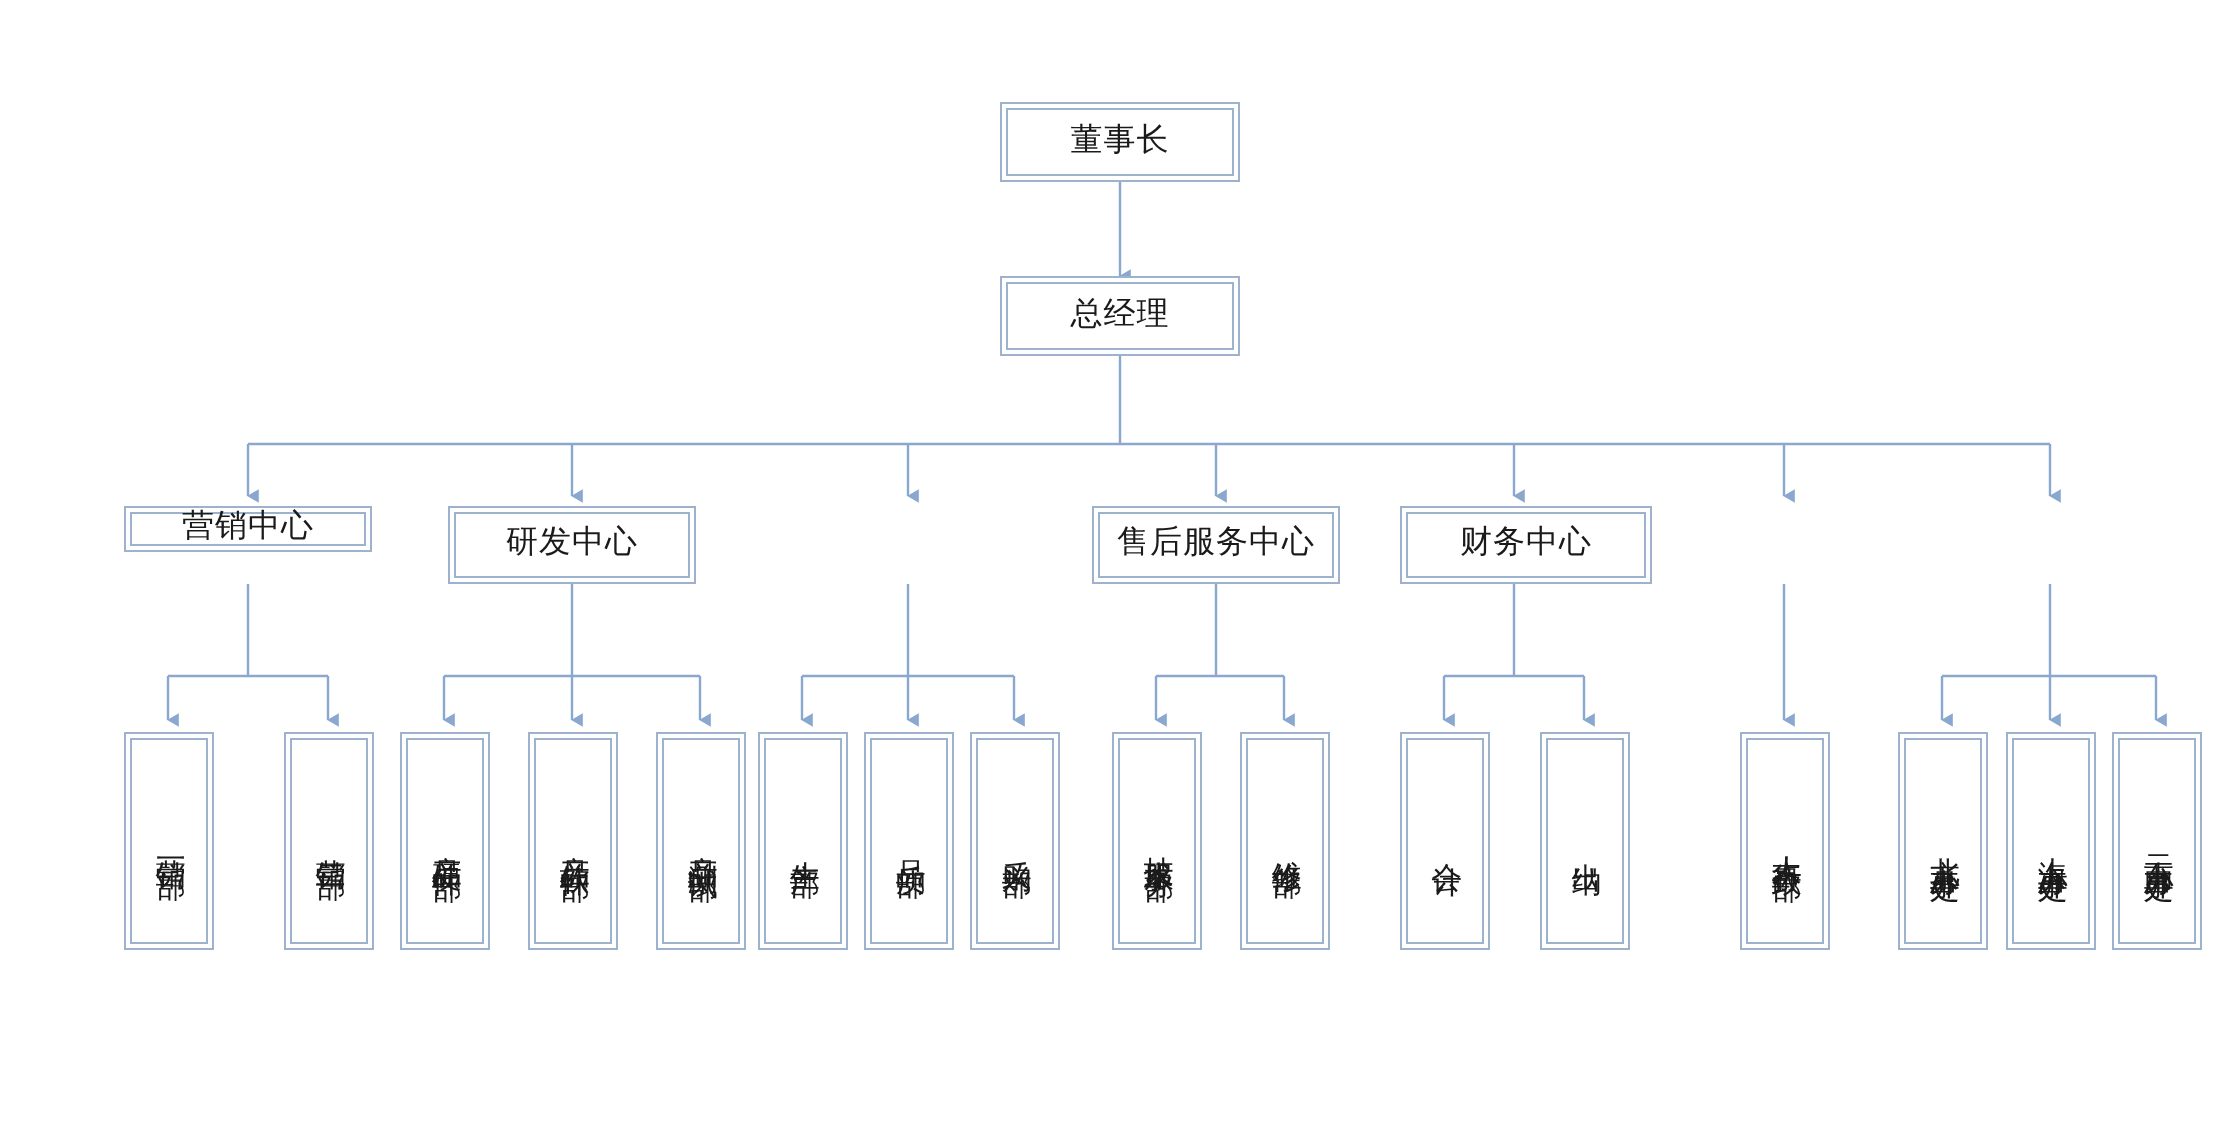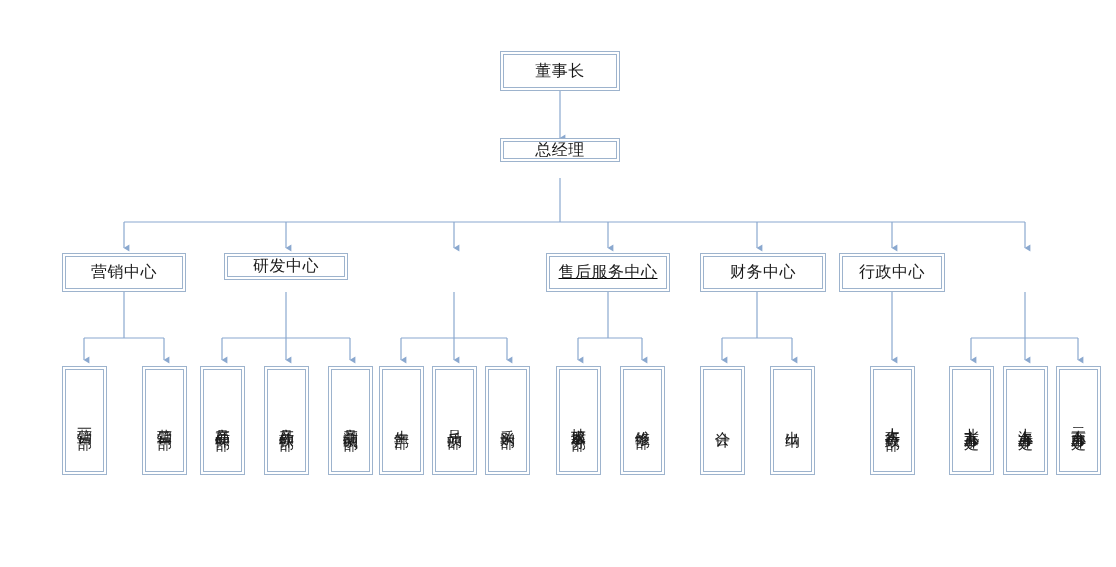--- a/index.html
+++ b/index.html
@@ -126,56 +126,51 @@
       <path d="M1068,338 L1068,360" marker-end="url(#arw)"></path>
     </g>
   </svg>
 
   <div class="node h" style="left:490px;top:51px;width:120px;height:40px;">
     <div class="inner">
       <span class="lbl">董事长</span>
     </div>
   </div>
 
-  <div class="node h" style="left:490px;top:138px;width:120px;height:24px;">
+  <div class="node h" style="left:490px;top:138px;width:120px;height:40px;">
     <div class="inner">
       <span class="lbl">总经理</span>
     </div>
   </div>
 
-  <div class="node h" style="left:52px;top:253px;width:124px;height:39px;">
+  <div class="node h" style="left:52px;top:253px;width:124px;height:23px;">
     <div class="inner">
       <span class="lbl">营销中心</span>
     </div>
   </div>
 
-  <div class="node h" style="left:214px;top:253px;width:124px;height:27px;text-align:center;">
+  <div class="node h" style="left:214px;top:253px;width:124px;height:39px;text-align:center;">
     <div class="inner">
       <span class="lbl">研发中心</span>
     </div>
   </div>
 
 
-  <div class="node h" style="left:536px;top:253px;width:124px;height:39px;text-decoration:underline;">
+  <div class="node h" style="left:536px;top:253px;width:124px;height:39px;">
     <div class="inner">
       <span class="lbl">售后服务中心</span>
     </div>
   </div>
 
   <div class="node h" style="left:690px;top:253px;width:126px;height:39px;">
     <div class="inner">
       <span class="lbl">财务中心</span>
     </div>
   </div>
 
-  <div class="node h" style="left:829px;top:253px;width:106px;height:39px;">
-    <div class="inner">
-      <span class="lbl">行政中心</span>
-    </div>
-  </div>
 
 
   <div class="node v" style="left:52px;top:366px;width:45px;height:109px;">
     <div class="inner">
       <span class="lbl">营销一部</span>
     </div>
   </div>
 
   <div class="node v" style="left:132px;top:366px;width:45px;height:109px;">
     <div class="inner">

